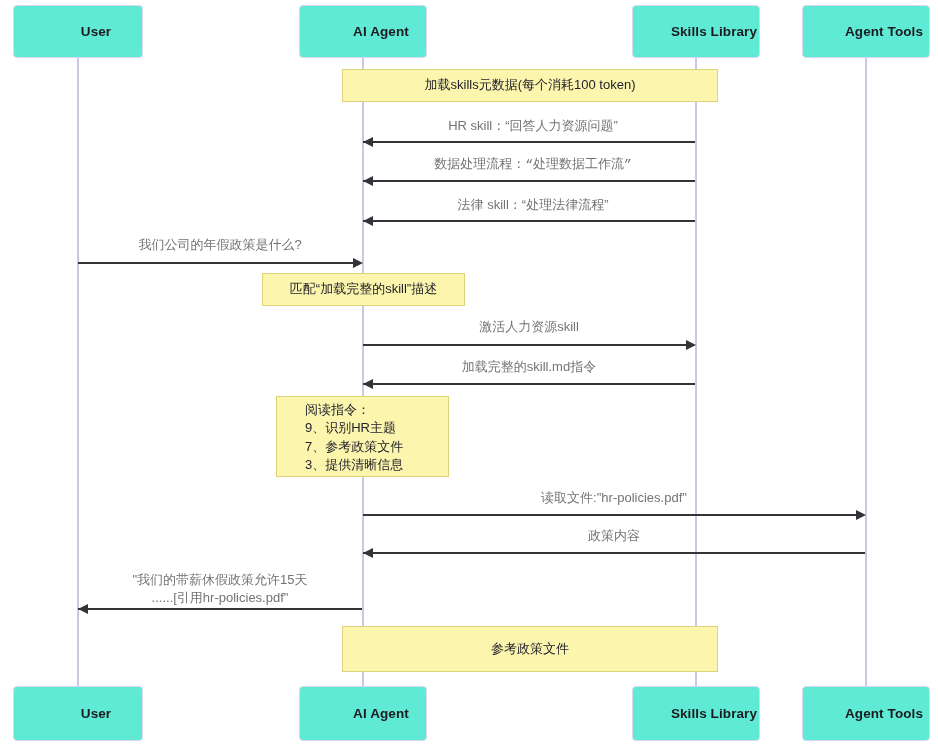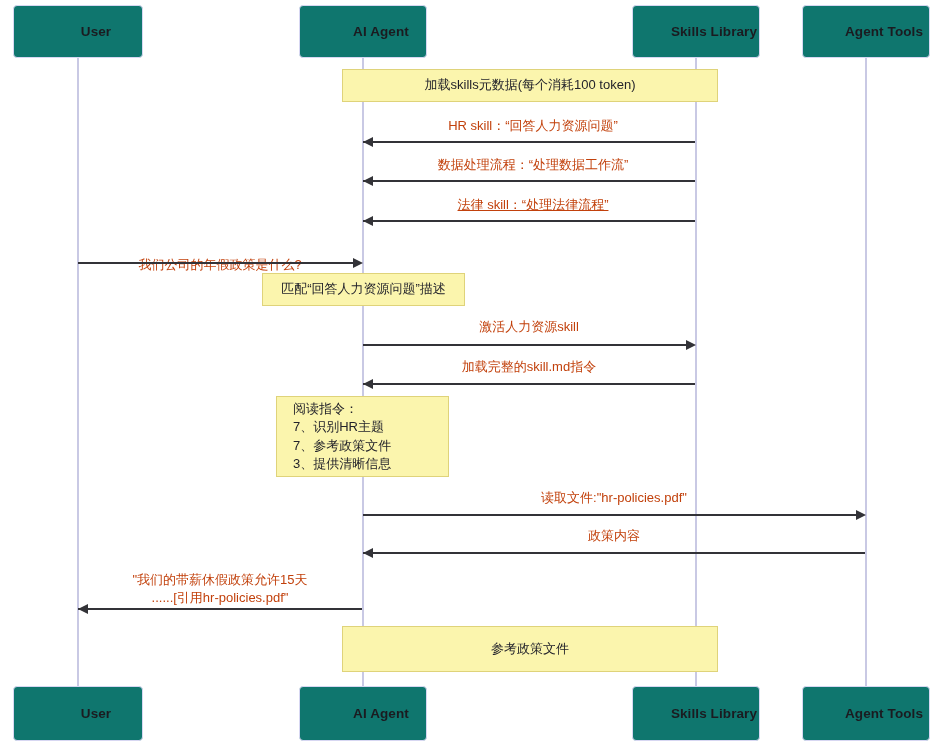--- a/index.html
+++ b/index.html
@@ -23,21 +23,21 @@
     position: absolute;
     width: 2px;
     background: #c9c9e4;
     top: 58px;
     height: 628px;
   }
   
   .actor-box {
     position: absolute;
     box-sizing: border-box;
-    background: #0f766e;
+    background: #5eead4;
     border: 1px solid #d7d7f2;
     border-radius: 4px;
     display: flex;
     align-items: center;
     justify-content: center;
     font-size: 13.5px;
     font-weight: bold;
     color: #1b1b20;
     letter-spacing: 0.1px;
     white-space: nowrap;
@@ -56,21 +56,22 @@
     font-size: 13px;
     color: #23232b;
     line-height: 1.42;
     padding: 4px 10px;
     text-align: center;
     white-space: nowrap;
   }
   .note.left-align {
     align-items: flex-start;
     text-align: left;
-    padding-left: 16px;
+    padding-left: 28px;
+    justify-content: space-between;
   }
   .note .nline { display: block; }
   
   .msg {
     position: absolute;
     height: 2px;
     background: #333338;
   }
   .arrowhead {
     position: absolute;
@@ -81,21 +82,21 @@
   }
   .arrowhead.right {
     border-left: 10px solid #333338;
   }
   .arrowhead.left {
     border-right: 10px solid #333338;
   }
   .msg-label {
     position: absolute;
     font-size: 13px;
-    color: #c2410c;
+    color: #737373;
     line-height: 1.35;
     text-align: center;
     white-space: nowrap;
     transform: translateX(-50%);
   }
   .msg-label .mline { display: block; }
 </style>
 </head>
 <body>
 
@@ -114,57 +115,57 @@
   <div class="note" style="left:342px; top:69px; width:376px; height:33px;">
     <span class="nline">加载skills元数据(每个消耗100 token)</span>
   </div>
 
   <div class="msg-label" style="left:533px; top:117px;">
     <span class="mline">HR skill：“回答人力资源问题”</span>
   </div>
   <div class="msg" style="left:363px; top:141px; width:332px;"></div>
   <div class="arrowhead left" style="left:363px; top:137px;"></div>
 
-  <div class="msg-label" style="left:533px; top:156px;">
+  <div class="msg-label" style="left:533px; top:156px;font-family:Liberation Mono, monospace;">
     <span class="mline">数据处理流程：“处理数据工作流”</span>
   </div>
   <div class="msg" style="left:363px; top:180px; width:332px;"></div>
   <div class="arrowhead left" style="left:363px; top:176px;"></div>
 
-  <div class="msg-label" style="left:533px; top:196px;text-decoration:underline;">
+  <div class="msg-label" style="left:533px; top:196px;">
     <span class="mline">法律 skill：“处理法律流程”</span>
   </div>
   <div class="msg" style="left:363px; top:220px; width:332px;"></div>
   <div class="arrowhead left" style="left:363px; top:216px;"></div>
 
-  <div class="msg-label" style="left:220px; top:236px;margin-top:20px;">
+  <div class="msg-label" style="left:220px; top:236px;">
     <span class="mline">我们公司的年假政策是什么?</span>
   </div>
   <div class="msg" style="left:78px; top:262px; width:275px;"></div>
   <div class="arrowhead right" style="left:353px; top:258px;"></div>
 
   <div class="note" style="left:262px; top:273px; width:203px; height:33px;">
-    <span class="nline">匹配“回答人力资源问题”描述</span>
+    <span class="nline">匹配“加载完整的skill”描述</span>
   </div>
 
   <div class="msg-label" style="left:529px; top:318px;">
     <span class="mline">激活人力资源skill</span>
   </div>
   <div class="msg" style="left:363px; top:344px; width:323px;"></div>
   <div class="arrowhead right" style="left:686px; top:340px;"></div>
 
   <div class="msg-label" style="left:529px; top:358px;">
     <span class="mline">加载完整的skill.md指令</span>
   </div>
   <div class="msg" style="left:363px; top:383px; width:332px;"></div>
   <div class="arrowhead left" style="left:363px; top:379px;"></div>
 
   <div class="note left-align" style="left:276px; top:396px; width:173px; height:81px;">
     <span class="nline">阅读指令：</span>
-    <span class="nline">7、识别HR主题</span>
+    <span class="nline">9、识别HR主题</span>
     <span class="nline">7、参考政策文件</span>
     <span class="nline">3、提供清晰信息</span>
   </div>
 
   <div class="msg-label" style="left:614px; top:489px;">
     <span class="mline">读取文件:"hr-policies.pdf"</span>
   </div>
   <div class="msg" style="left:363px; top:514px; width:493px;"></div>
   <div class="arrowhead right" style="left:856px; top:510px;"></div>
 

